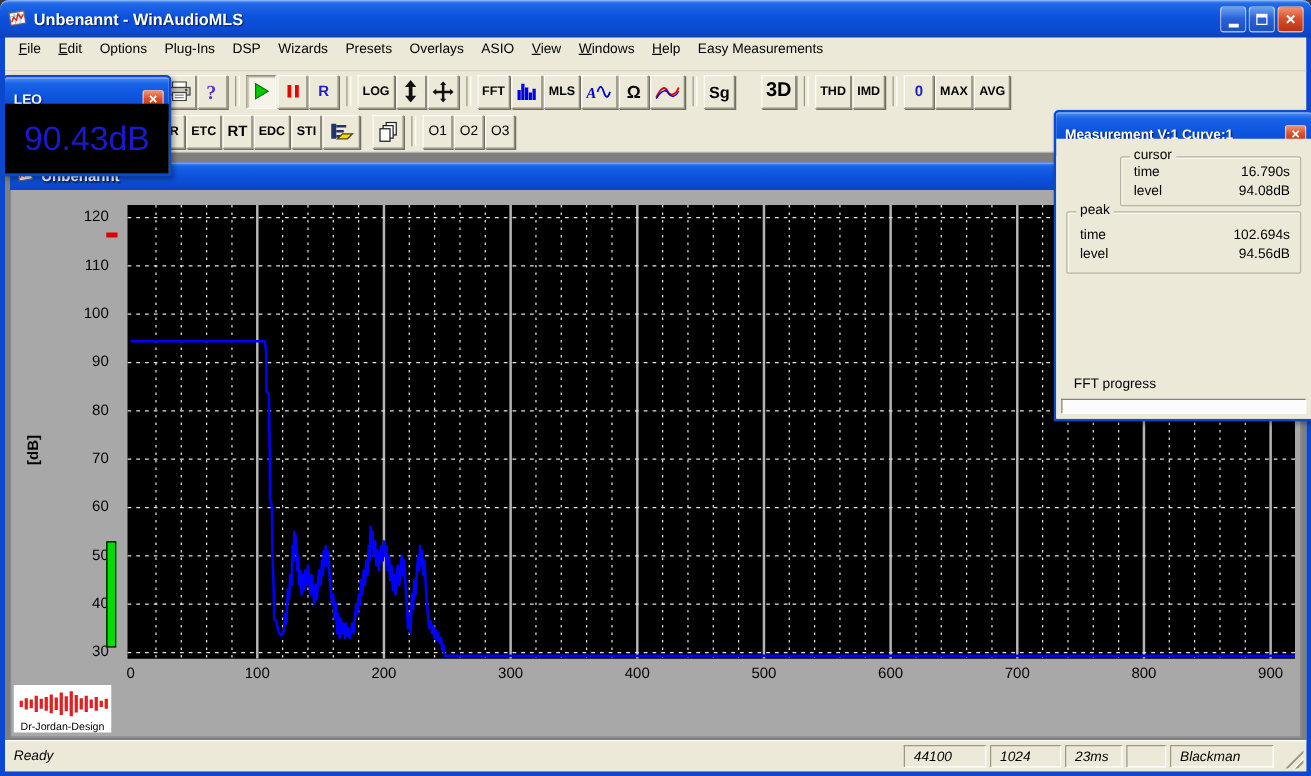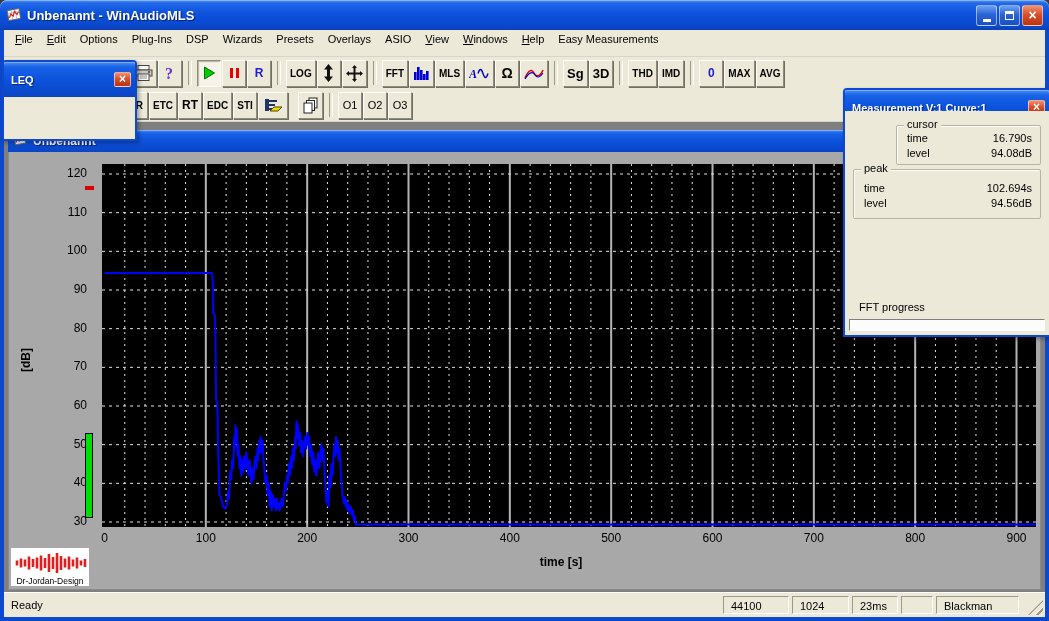--- a/index.html
+++ b/index.html
@@ -59,21 +59,21 @@
        font-weight:bold;font-size:12px;transform:rotate(-90deg);}
   .xlab{position:absolute;left:452px;top:403px;width:200px;text-align:center;
        font-weight:bold;font-size:12px;}
   .meter-bar{position:absolute;left:76px;width:8px;background:#00dd00;border:1px solid #000;box-sizing:border-box;}
   .meter-peak{position:absolute;left:76px;width:9px;background:#dd0000;}
   .logo{position:absolute;left:2px;top:396px;width:78px;height:38px;background:#fff;
        display:flex;flex-direction:column;align-items:center;justify-content:flex-end;}
   .logo-text{font-size:8.5px;line-height:10px;color:#000;white-space:nowrap;}
   
   .statusbar{position:absolute;left:0;right:0;bottom:0;height:24px;background:#ece9d8;
-       border-top:1px solid #fff;display:flex;align-items:center;}
+       border-top:1px solid #fff;display:flex;align-items:center;font-style:italic;}
   .status-text{padding-left:7px;flex:1;}
   .sb-panel{height:18px;line-height:16px;box-sizing:border-box;padding:1px 7px;margin-right:3px;
        border:1px solid;border-color:#9d9a84 #fff #fff #9d9a84;}
   .p-sr{width:66px;}.p-fft{width:57px;}.p-lat{width:46px;}.p-empty{width:32px;}.p-win{width:83px;}
   .grip{width:15px;height:15px;margin:5px 2px 0 6px;
        background:repeating-linear-gradient(135deg,transparent 0 3px,#fff 3px 4px,#9d9a84 4px 6px);
        clip-path:polygon(100% 0,100% 100%,0 100%);}
   
   .toolwin{position:absolute;border:2px solid #0c49cf;border-radius:4px 4px 0 0;
        box-shadow:2px 2px 4px rgba(0,0,0,.35);z-index:20;background:#ece9d8;}
@@ -225,21 +225,21 @@
         <div class="tb-btn">
           <span style="display: inline-flex;">
             <svg width="20" height="13">
               <path d="M1 11 C5 2 8 2 10 6 C12 10 16 10 19 3" stroke="#dd0000" stroke-width="1.5" fill="none"></path>
               <path d="M1 12 C5 5 9 4 11 8 C13 11 16 11 19 6" stroke="#0000cc" stroke-width="1.1" fill="none"></path>
             </svg>
           </span>
         </div>
         <div class="tb-sep"></div>
         <div class="tb-btn" style="font-size: 13px;">Sg</div>
-        <div class="tb-btn" style="font-size: 13px;">3D</div>
+        <div class="tb-btn" style="font-size: 16px; margin-left: 20px;">3D</div>
         <div class="tb-sep"></div>
         <div class="tb-btn">THD</div>
         <div class="tb-btn">IMD</div>
         <div class="tb-sep"></div>
         <div class="tb-btn" style="color: rgb(32, 32, 208); font-size: 12px;">0</div>
         <div class="tb-btn">MAX</div>
         <div class="tb-btn">AVG</div>
       </div>
     <div class="toolbar row2">
         <div class="tb-btn">PR</div>
@@ -362,21 +362,20 @@
               <div class="tick xtick" style="left: 174.833px;">100</div>
               <div class="tick xtick" style="left: 276.167px;">200</div>
               <div class="tick xtick" style="left: 377.5px;">300</div>
               <div class="tick xtick" style="left: 478.833px;">400</div>
               <div class="tick xtick" style="left: 580.167px;">500</div>
               <div class="tick xtick" style="left: 681.5px;">600</div>
               <div class="tick xtick" style="left: 782.833px;">700</div>
               <div class="tick xtick" style="left: 884.167px;">800</div>
               <div class="tick xtick" style="left: 985.5px;">900</div>
             </div>
-          <div class="xlab">time [s]</div>
           <div class="meter-bar" id="meterbar" style="top: 281.067px; height: 85.0667px;"></div>
           <div class="meter-peak" id="meterpeak" style="top: 33.6px; height: 4px;"></div>
           <div class="logo">
             <svg width="74" height="26" id="logosvg">
                 <line x1="4" y1="10.5" x2="4" y2="15.5" stroke="#e02020" stroke-width="2.6"></line>
                 <line x1="8" y1="8.5" x2="8" y2="17.5" stroke="#e02020" stroke-width="2.6"></line>
                 <line x1="12" y1="9.5" x2="12" y2="16.5" stroke="#e02020" stroke-width="2.6"></line>
                 <line x1="16" y1="6.5" x2="16" y2="19.5" stroke="#e02020" stroke-width="2.6"></line>
                 <line x1="20" y1="9" x2="20" y2="17" stroke="#e02020" stroke-width="2.6"></line>
                 <line x1="24" y1="7.5" x2="24" y2="18.5" stroke="#e02020" stroke-width="2.6"></line>
@@ -408,20 +407,21 @@
       <span class="sb-panel p-win">Blackman</span>
       <span class="grip"></span>
     </div>
   </div>
 
   <div class="toolwin leq-window">
     <div class="toolwin-titlebar">
       <span class="toolwin-title">LEQ</span>
       <span class="toolwin-close">×</span>
     </div>
+    <div class="leq-display">90.43dB</div>
   </div>
 
   <div class="toolwin meas-window">
     <div class="toolwin-titlebar">
       <span class="toolwin-title">Measurement V:1 Curve:1</span>
       <span class="toolwin-close">×</span>
     </div>
     <div class="meas-body">
       <div class="groupbox gb-cursor">
         <span class="gb-legend">cursor</span>

